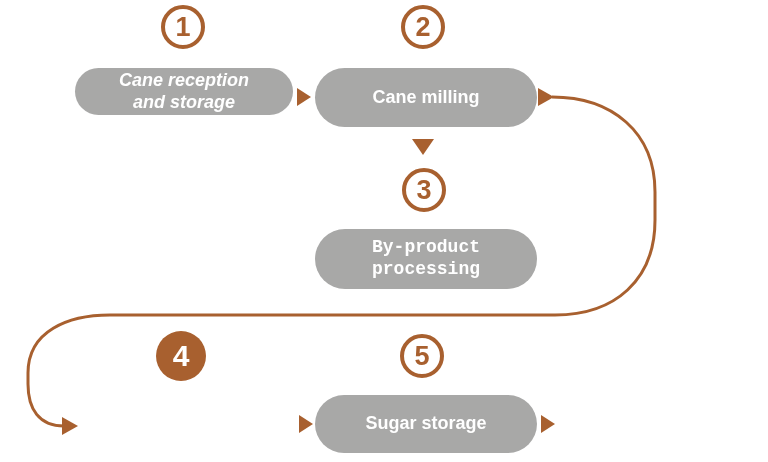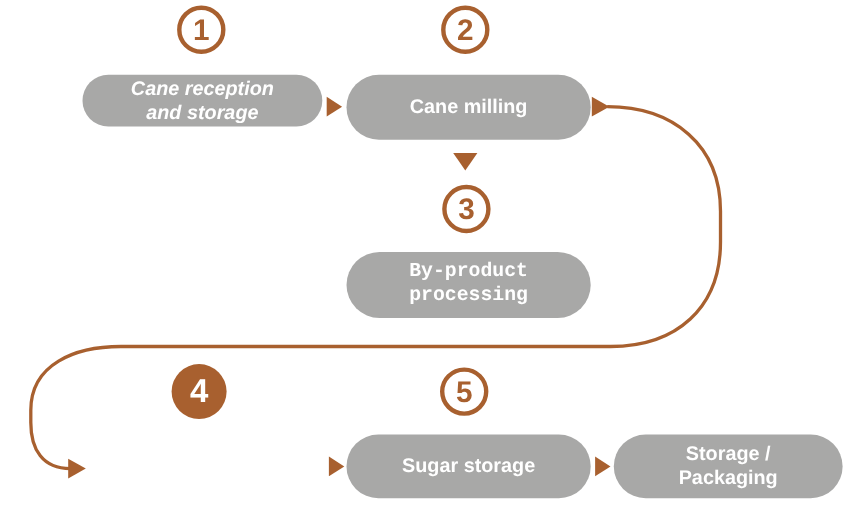--- a/index.html
+++ b/index.html
@@ -122,16 +122,14 @@
 
   <div class="tri-right" style="left:299px; top:415px;"></div>
 
   <div class="badge" style="left:400px; top:334px;">
     <span>5</span>
   </div>
   <div class="pill" style="left:315px; top:395px; width:222px; height:58px;">Sugar storage</div>
 
   <div class="tri-right" style="left:541px; top:415px;"></div>
 
-  <div class="pill" style="left:558px; top:395px; width:208px; height:58px;">Storage /
-Packaging</div>
 
 </div>
 
 </body></html>

